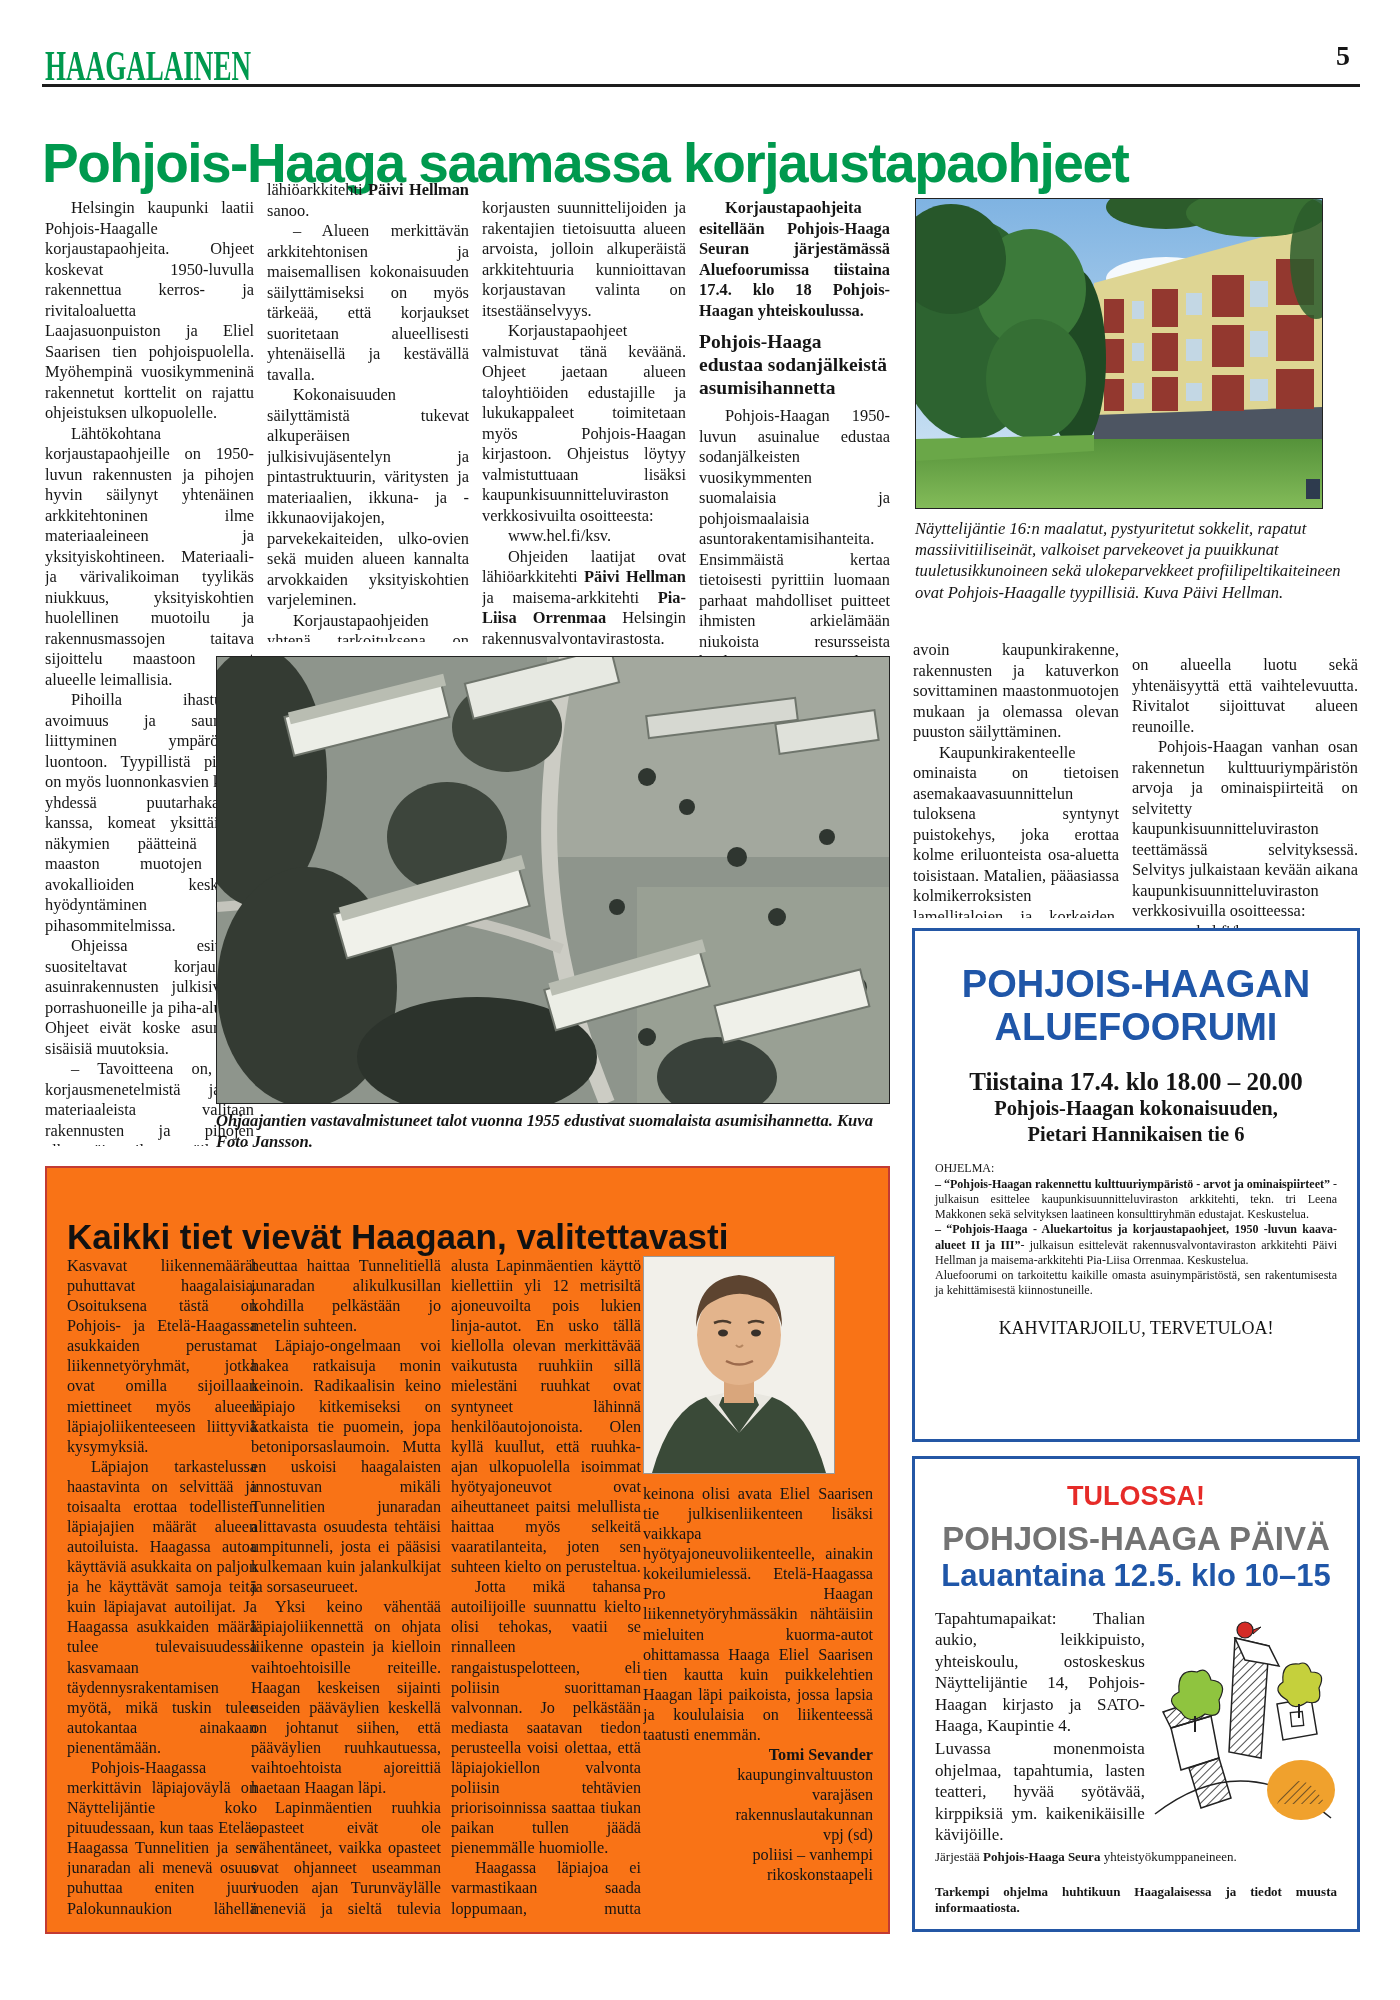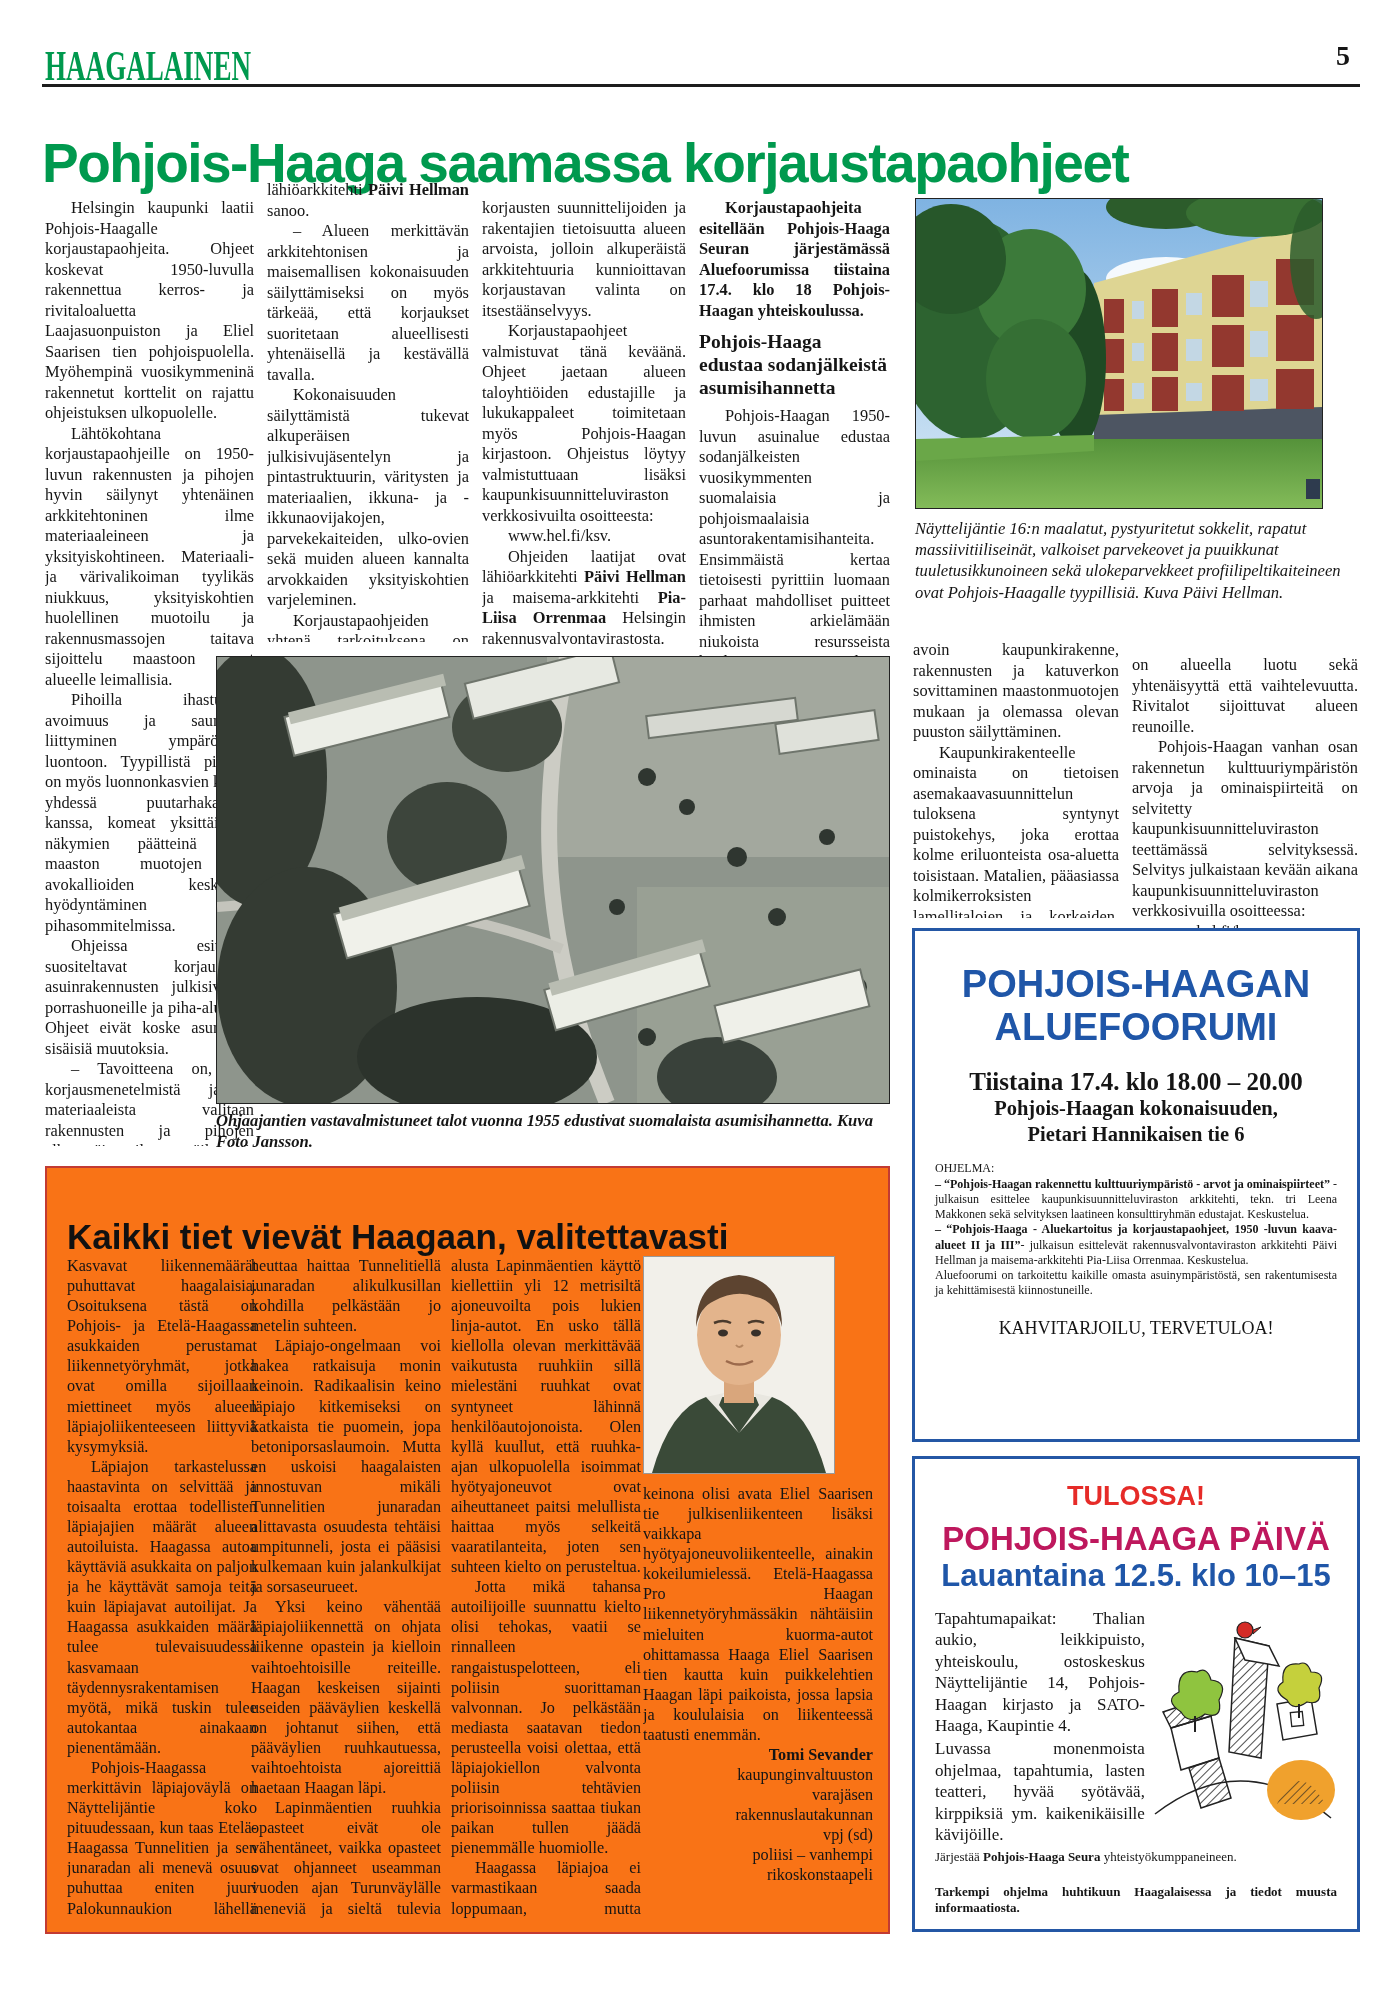--- a/index.html
+++ b/index.html
@@ -49,21 +49,21 @@
                   font-size:38px; line-height:1.12; }
   .forum .when  { margin-top:20px; text-align:center; font-weight:bold; font-size:25px; }
   .forum .where { text-align:center; font-weight:bold; font-size:20.5px; line-height:1.25; }
   .forum .prog  { margin-top:14px; font-size:12px; line-height:1.27; text-align:justify; }
   .forum .prog p { margin:0; }
   .forum .foot  { margin-top:20px; text-align:center; font-size:18px; }
 
   .tulossa { left:912px; top:1456px; width:448px; height:476px; }
   .tulossa .label { margin-top:12px; text-align:center; color:#e62b28;
                     font-family:"Liberation Sans", sans-serif; font-weight:bold; font-size:27px; }
-  .tulossa .title { margin-top:8px; text-align:center; color:#be185d;
+  .tulossa .title { margin-top:8px; text-align:center; color:#737373;
                     font-family:"Liberation Sans", sans-serif; font-weight:bold; font-size:33px; }
   .tulossa .subtitle { text-align:center; color:#1f56a8;
                     font-family:"Liberation Sans", sans-serif; font-weight:bold; font-size:31px; }
   .tulossa .row { display:flex; margin-top:14px; }
   .tulossa .txt { width:212px; font-size:17px; line-height:1.26; text-align:justify; }
   .tulossa .txt p { margin:0 0 2px 0; }
   .tulossa .art { width:190px; margin-left:4px; }
   .tulossa .wide { font-size:13px; line-height:1.26; margin-top:2px; text-align:justify; }
   .tulossa .bold { font-weight:bold; margin-top:18px; }
 

